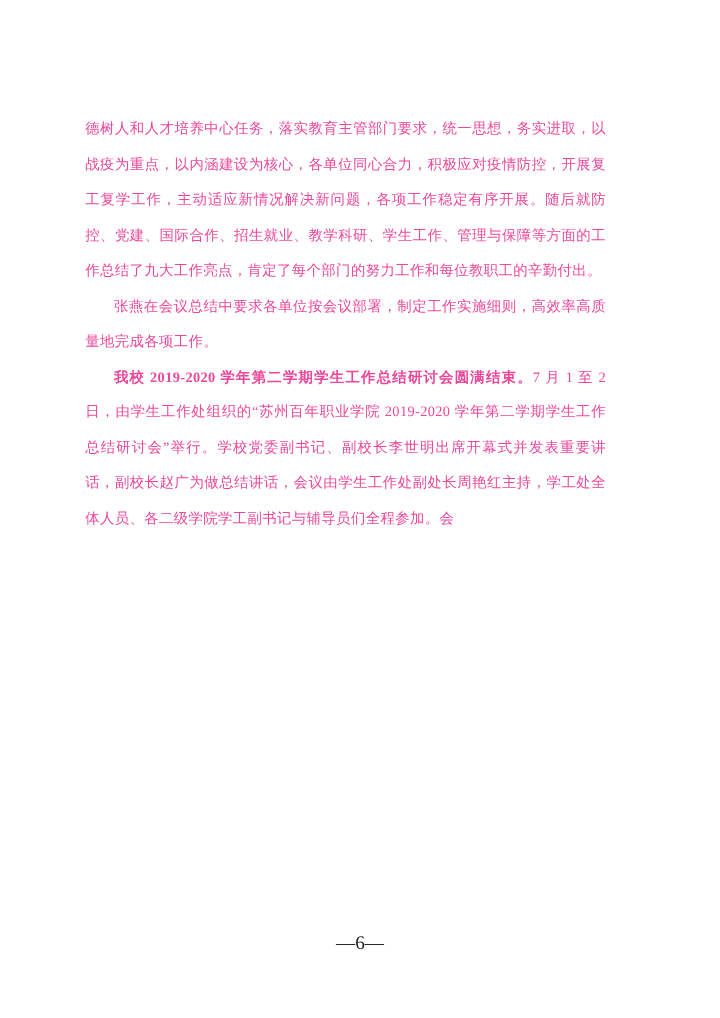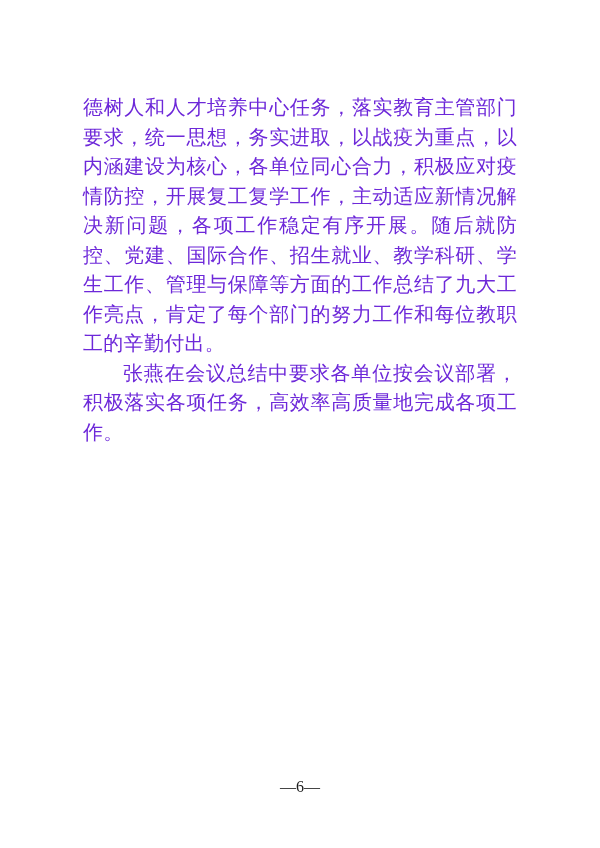--- a/index.html
+++ b/index.html
@@ -17,25 +17,25 @@
     .page {
       position: absolute;
       left: 0;
       top: 0;
       width: 600px;
       height: 848px;
       background: #ffffff;
     }
     .content {
       position: absolute;
-      left: 83px;
+      left: 71px;
       top: 93px;
       width: 434px;
-      color: #6d28d9;
-      font-size: 20px;
+      color: #ec4899;
+      font-size: 12px;
       line-height: 29.5px;
       text-align: justify;
       text-justify: inter-ideograph;
       letter-spacing: 0.3px;
     }
     .content p {
       margin: 0;
       padding: 0;
       text-indent: 2em;
     }
@@ -55,16 +55,17 @@
       color: #1d1d1d;
       letter-spacing: 0;
     }
   </style>
 </head>
 <body>
 
 <div class="page">
   <div class="content">
     <p class="no-indent">德树人和人才培养中心任务，落实教育主管部门要求，统一思想，务实进取，以战疫为重点，以内涵建设为核心，各单位同心合力，积极应对疫情防控，开展复工复学工作，主动适应新情况解决新问题，各项工作稳定有序开展。随后就防控、党建、国际合作、招生就业、教学科研、学生工作、管理与保障等方面的工作总结了九大工作亮点，肯定了每个部门的努力工作和每位教职工的辛勤付出。</p>
-    <p>张燕在会议总结中要求各单位按会议部署，积极落实各项任务，高效率高质量地完成各项工作。</p>
+    <p>张燕在会议总结中要求各单位按会议部署，制定工作实施细则，高效率高质量地完成各项工作。</p>
+    <p><span class="bold-lead">我校 2019-2020 学年第二学期学生工作总结研讨会圆满结束。</span><span>7 月 1 至 2 日，由学生工作处组织的“苏州百年职业学院 2019-2020 学年第二学期学生工作总结研讨会”举行。学校党委副书记、副校长李世明出席开幕式并发表重要讲话，副校长赵广为做总结讲话，会议由学生工作处副处长周艳红主持，学工处全体人员、各二级学院学工副书记与辅导员们全程参加。会</span></p>
   </div>
   <div class="page-number">—6—</div>
 </div>
 
 </body></html>

